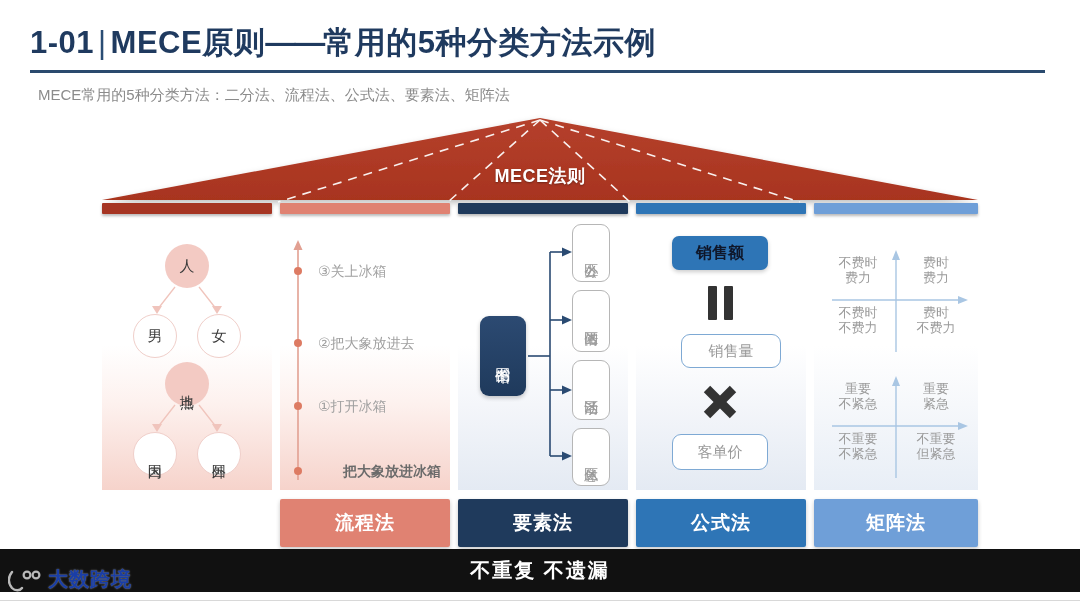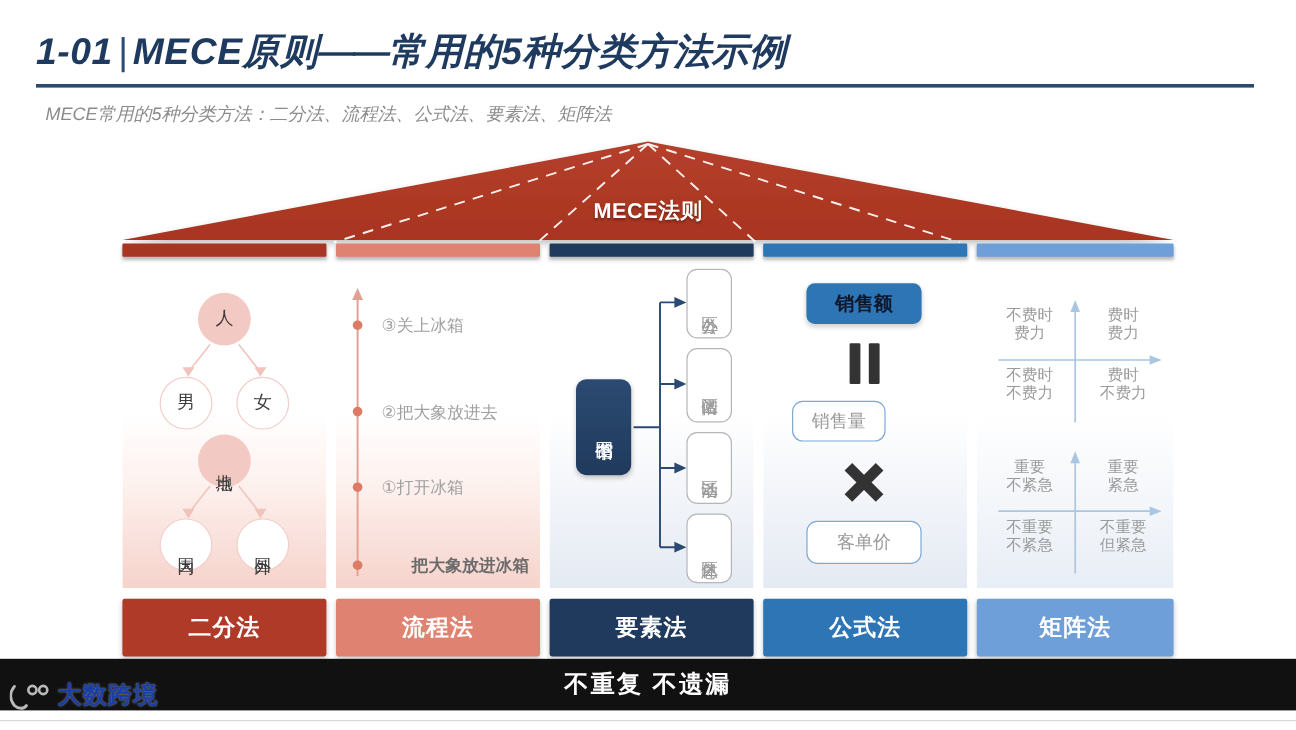--- a/index.html
+++ b/index.html
@@ -5,21 +5,21 @@
   * { box-sizing: border-box; margin: 0; padding: 0; }
   html, body {
     width: 1080px; height: 608px;
     background: #ffffff;
     font-family: "Liberation Sans", "DejaVu Sans", sans-serif;
     overflow: hidden;
   }
   .slide { position: relative; width: 1080px; height: 608px; background: #fff; }
 
   
-  .header { position: absolute; left: 0; top: 0; width: 1080px; height: 110px; font-style: italic; }
+  .header { position: absolute; left: 0; top: 0; width: 1080px; height: 110px; }
   .title {
     position: absolute; left: 30px; top: 22px;
     font-size: 31px; font-weight: bold; color: #1f3a5f;
     letter-spacing: 0.5px; white-space: nowrap;
   }
   .title .sep { color: #2a4d74; font-weight: 400; padding: 0 4px; }
   .title .dash { letter-spacing: -2px; }
   .rule {
     position: absolute; left: 30px; top: 70px; width: 1015px; height: 3px;
     background: #2a4a6e;
@@ -269,21 +269,21 @@
     <div class="col" style="left:534px;width:170px;">
       <div class="bg" style="background:linear-gradient(180deg,#ffffff 0%,#ffffff 46%,#f4f6fa 68%,#e4eaf3 100%);"></div>
       <div class="inner">
         <div class="f-box-filled" style="left:36px;top:14px;width:96px;height:34px;">销售额</div>
 
         <div class="f-op" style="left:60px;top:60px;width:48px;height:42px;">
           <span style="position:absolute;left:12px;top:4px;width:9px;height:34px;background:#333;border-radius:1px;display:block;"></span>
           <span style="position:absolute;left:28px;top:4px;width:9px;height:34px;background:#333;border-radius:1px;display:block;"></span>
         </div>
 
-        <div class="f-box-hollow" style="left:24px;top:112px;width:78px;height:34px;font-family:Liberation Serif, serif;">销售量</div>
+        <div class="f-box-hollow" style="left:45px;top:112px;width:100px;height:34px;font-family:Liberation Serif, serif;">销售量</div>
 
         <div class="f-op" style="left:60px;top:158px;width:48px;height:44px;">
           <svg width="44" height="44" viewBox="0 0 44 44">
             <g stroke="#333" stroke-width="9" stroke-linecap="butt">
               <line x1="9" y1="9" x2="35" y2="35"></line>
               <line x1="35" y1="9" x2="9" y2="35"></line>
             </g>
           </svg>
         </div>
 
@@ -327,21 +327,20 @@
 不紧急</div>
           <div class="mx-cell" style="left:86px;top:58px;width:64px;white-space:pre-line;">不重要
 但紧急</div>
         </div>
 
       </div>
     </div>
   </div>
 
   <div class="flabels">
-    <div class="flabel" style="left:0px;width:170px;background:#b03a28;">二分法</div>
     <div class="flabel" style="left:178px;width:170px;background:#e08272;">流程法</div>
     <div class="flabel" style="left:356px;width:170px;background:#1f3a5c;">要素法</div>
     <div class="flabel" style="left:534px;width:170px;background:#2e75b6;">公式法</div>
     <div class="flabel" style="left:712px;width:164px;background:#6f9fd8;">矩阵法</div>
   </div>
 
   <div class="blackbar">
     <div class="txt">不重复 不遗漏</div>
   </div>
 

